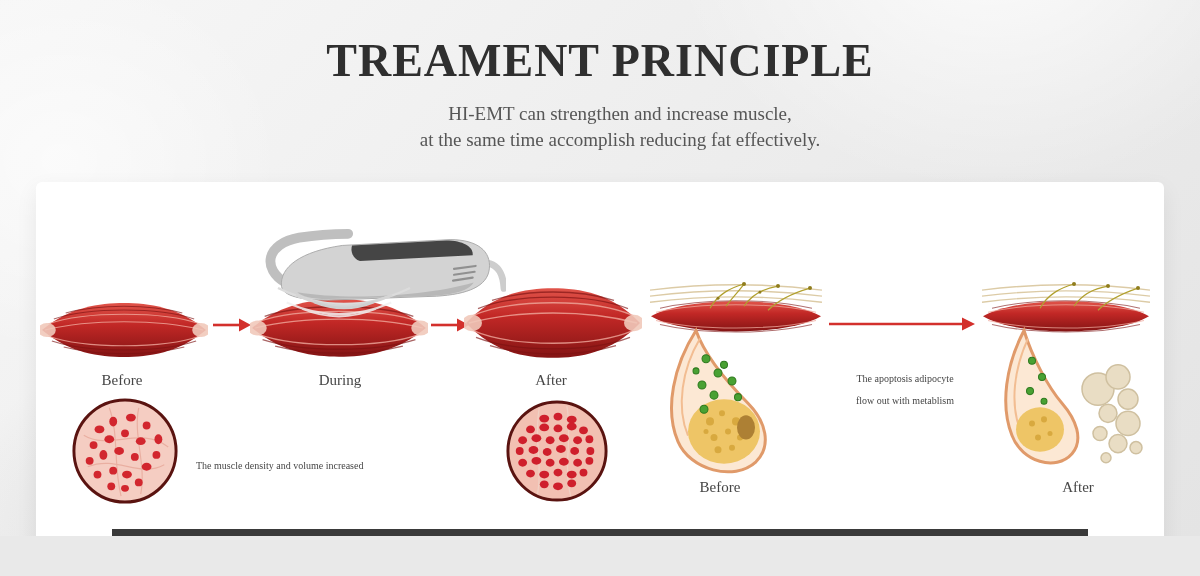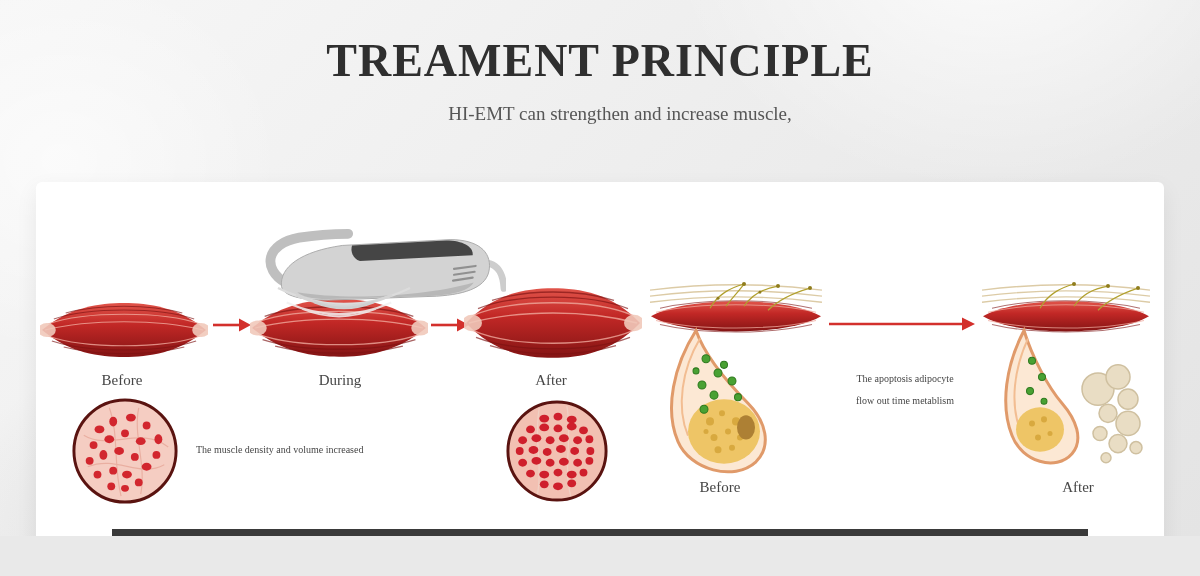--- a/index.html
+++ b/index.html
@@ -28,21 +28,21 @@
   .arrow1        { left:176px; top:135px; width:40px;  height:16px; }
   .device        { left:220px; top:42px;  width:250px; height:80px; z-index:2; }
   .waves         { left:238px; top:104px; width:140px; height:30px; z-index:3; }
   .muscle-during { left:214px; top:112px; width:178px; height:68px; z-index:1; }
   .arrow2        { left:394px; top:135px; width:40px;  height:16px; }
   .muscle-after  { left:428px; top:100px; width:178px; height:82px; z-index:1; }
   .label-m-before { left:86px;  top:190px; }
   .label-m-during { left:304px; top:190px;text-align:center; }
   .label-m-after  { left:515px; top:190px; }
   .micro1   { left:34px;  top:214px; width:110px; height:110px; }
-  .caption1 { left:160px; top:262px; }
+  .caption1 { left:160px; top:278px; }
   .micro2   { left:468px; top:216px; width:106px; height:106px; }
   .fat-before { left:612px; top:98px; width:176px; height:202px; }
   .label-f-before { left:684px; top:297px; }
   .arrow-long { left:792px; top:134px; width:148px; height:16px; }
   .caption2 { left:749px; top:186px; width:240px; text-align:center; line-height:22px; }
   .fat-after { left:944px; top:98px; width:172px; height:202px; }
   .label-f-after { left:1042px; top:297px; }
   .bottom-strip { position:absolute; left:112px; bottom:0; width:976px; height:7px; background:#3a3a3a; }
 </style>
 </head>
@@ -60,20 +60,21 @@
         <stop offset="0" stop-color="#e0544a"></stop>
         <stop offset="0.4" stop-color="#c22826"></stop>
         <stop offset="1" stop-color="#841414"></stop>
       </linearGradient>
     </defs>
   </svg>
 
   <h1 class="title">TREAMENT PRINCIPLE</h1>
   <p class="subtitle">
     <span>HI-EMT can strengthen and increase muscle,</span><br>
+    <span>at the same time accomplish reducing fat effectively.</span>
   </p>
 
   <div class="card">
 
     <div class="abs muscle-before">
       <svg viewBox="0 0 170 64" preserveAspectRatio="none">
         <path d="M2 32 C30 9 60 5 85 5 C110 5 140 9 168 32 C140 55 110 59 85 59 C60 59 30 55 2 32 Z" fill="url(#muscleGrad)"></path>
         <g stroke="#f0a99d" stroke-width="1.2" fill="none" opacity="0.8">
           <path d="M8 26 C45 13 125 13 162 26"></path>
           <path d="M5 32 C50 21 120 21 165 32"></path>
@@ -319,21 +320,21 @@
 
     <div class="abs arrow-long">
       <svg viewBox="0 0 148 16" preserveAspectRatio="none">
         <line x1="1" y1="8" x2="136" y2="8" stroke="#d3302c" stroke-width="2.6"></line>
         <path d="M134 1.5 L147 8 L134 14.5 Z" fill="#d3302c"></path>
       </svg>
     </div>
 
     <div class="caption caption2">
       <span>The apoptosis adipocyte</span><br>
-      <span>flow out time metablism</span>
+      <span>flow out with metablism</span>
     </div>
 
     <div class="abs fat-after">
       <svg viewBox="0 0 172 200" preserveAspectRatio="none">
         <g stroke="#d9c69d" stroke-width="1.4" fill="none" opacity="0.9">
           <path d="M2 10 C58 3 114 3 170 10"></path>
           <path d="M2 16 C58 9 114 9 170 16"></path>
           <path d="M2 22 C58 15 114 15 170 22"></path>
         </g>
         <path d="M3 36 C36 16 136 16 169 36 C136 56 36 56 3 36 Z" fill="url(#muscleGrad)"></path>

